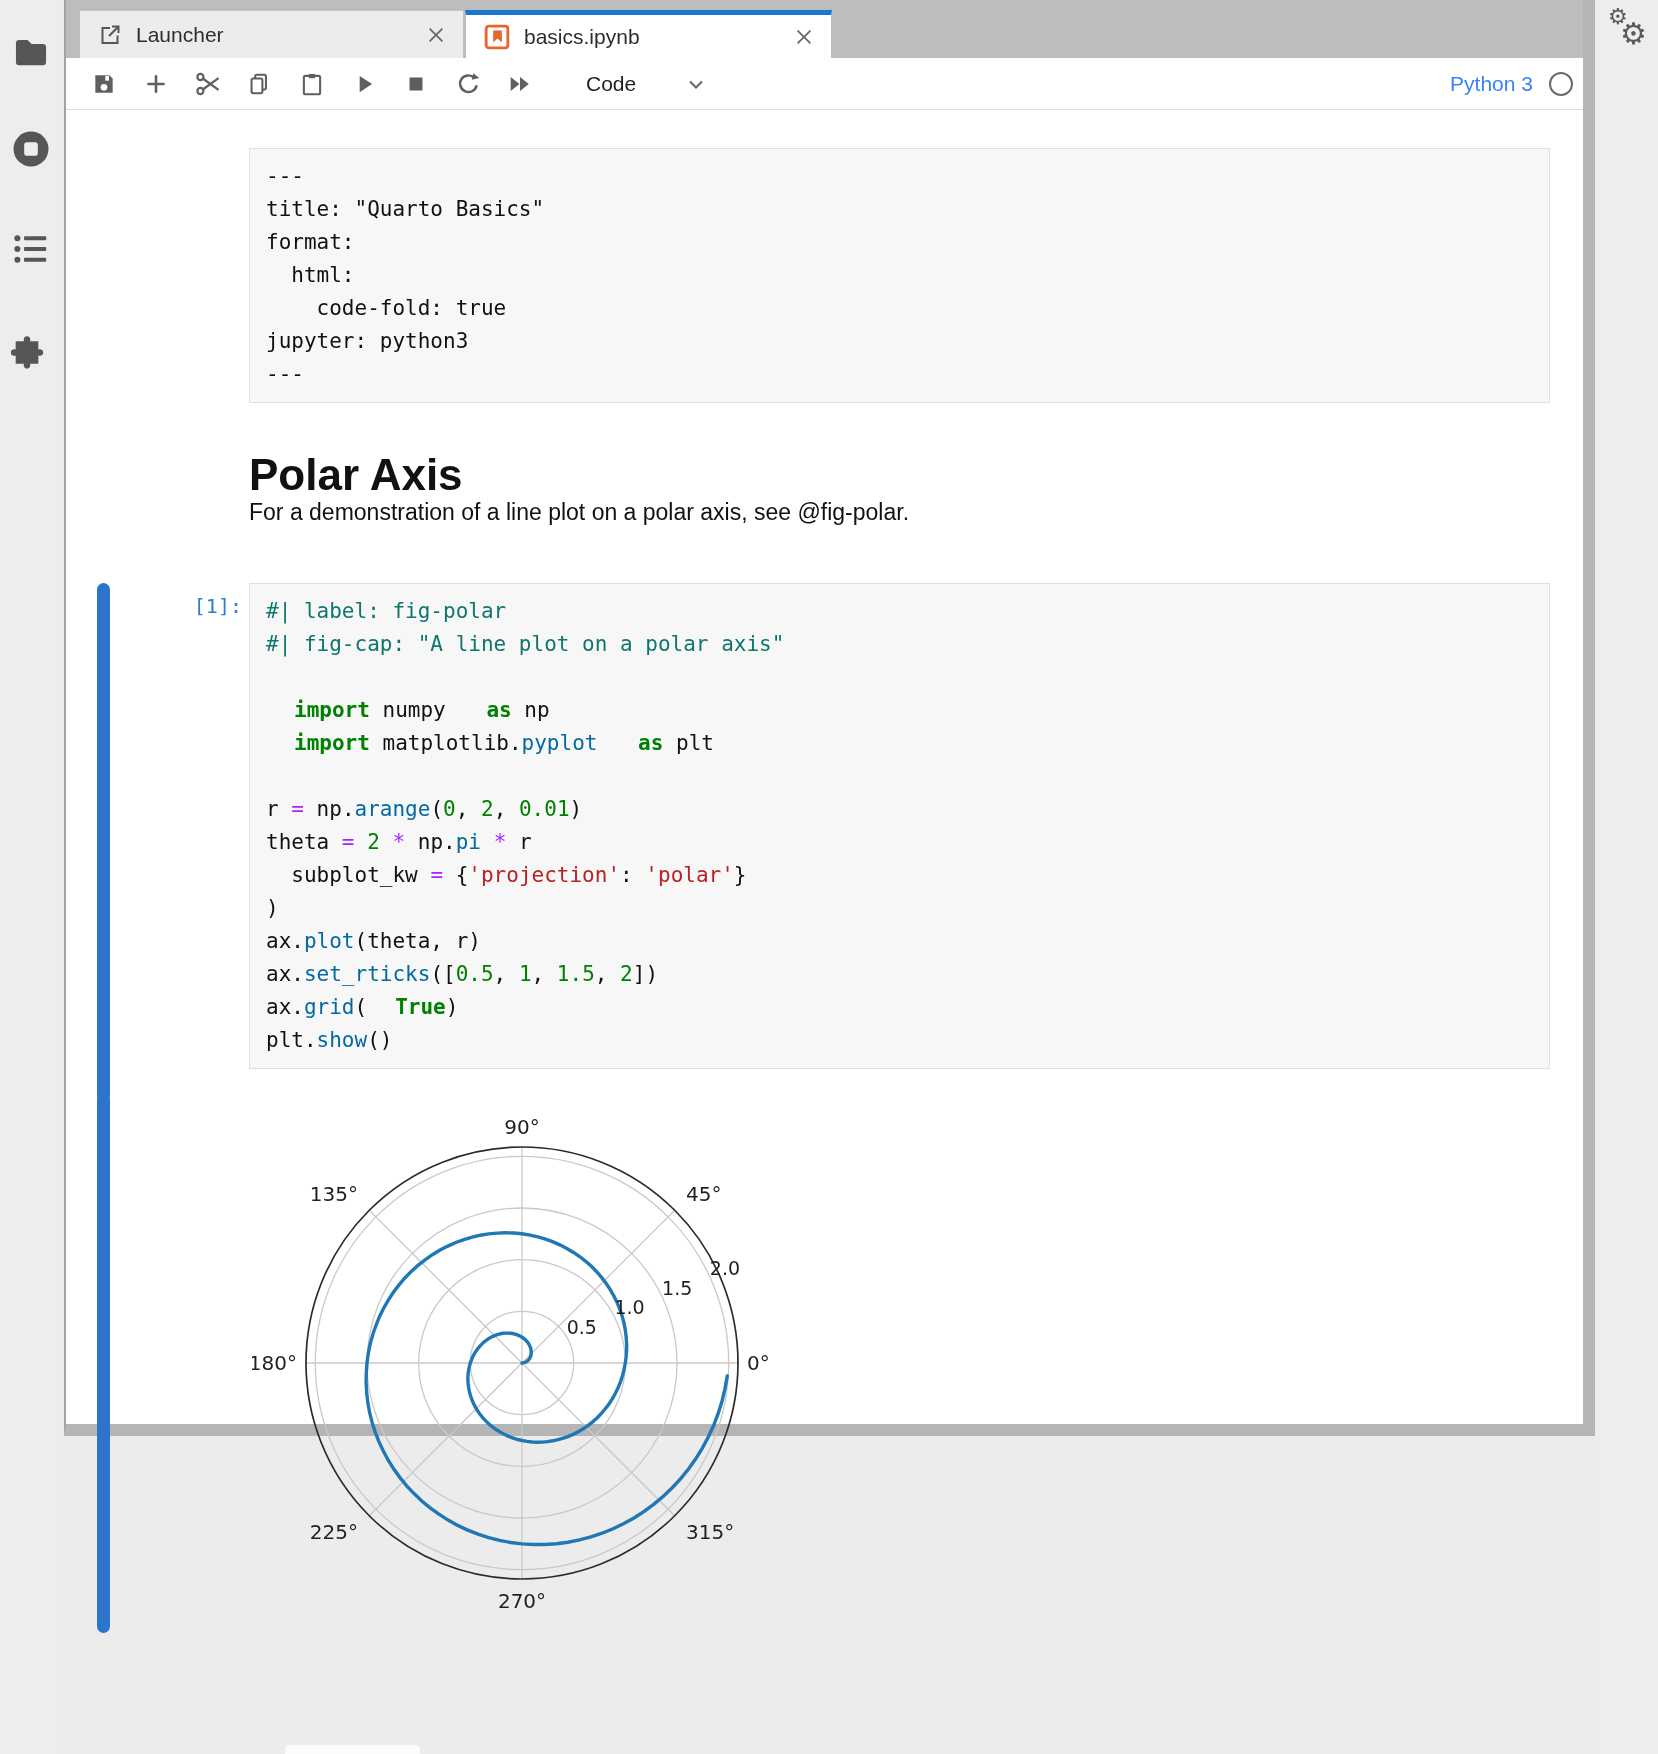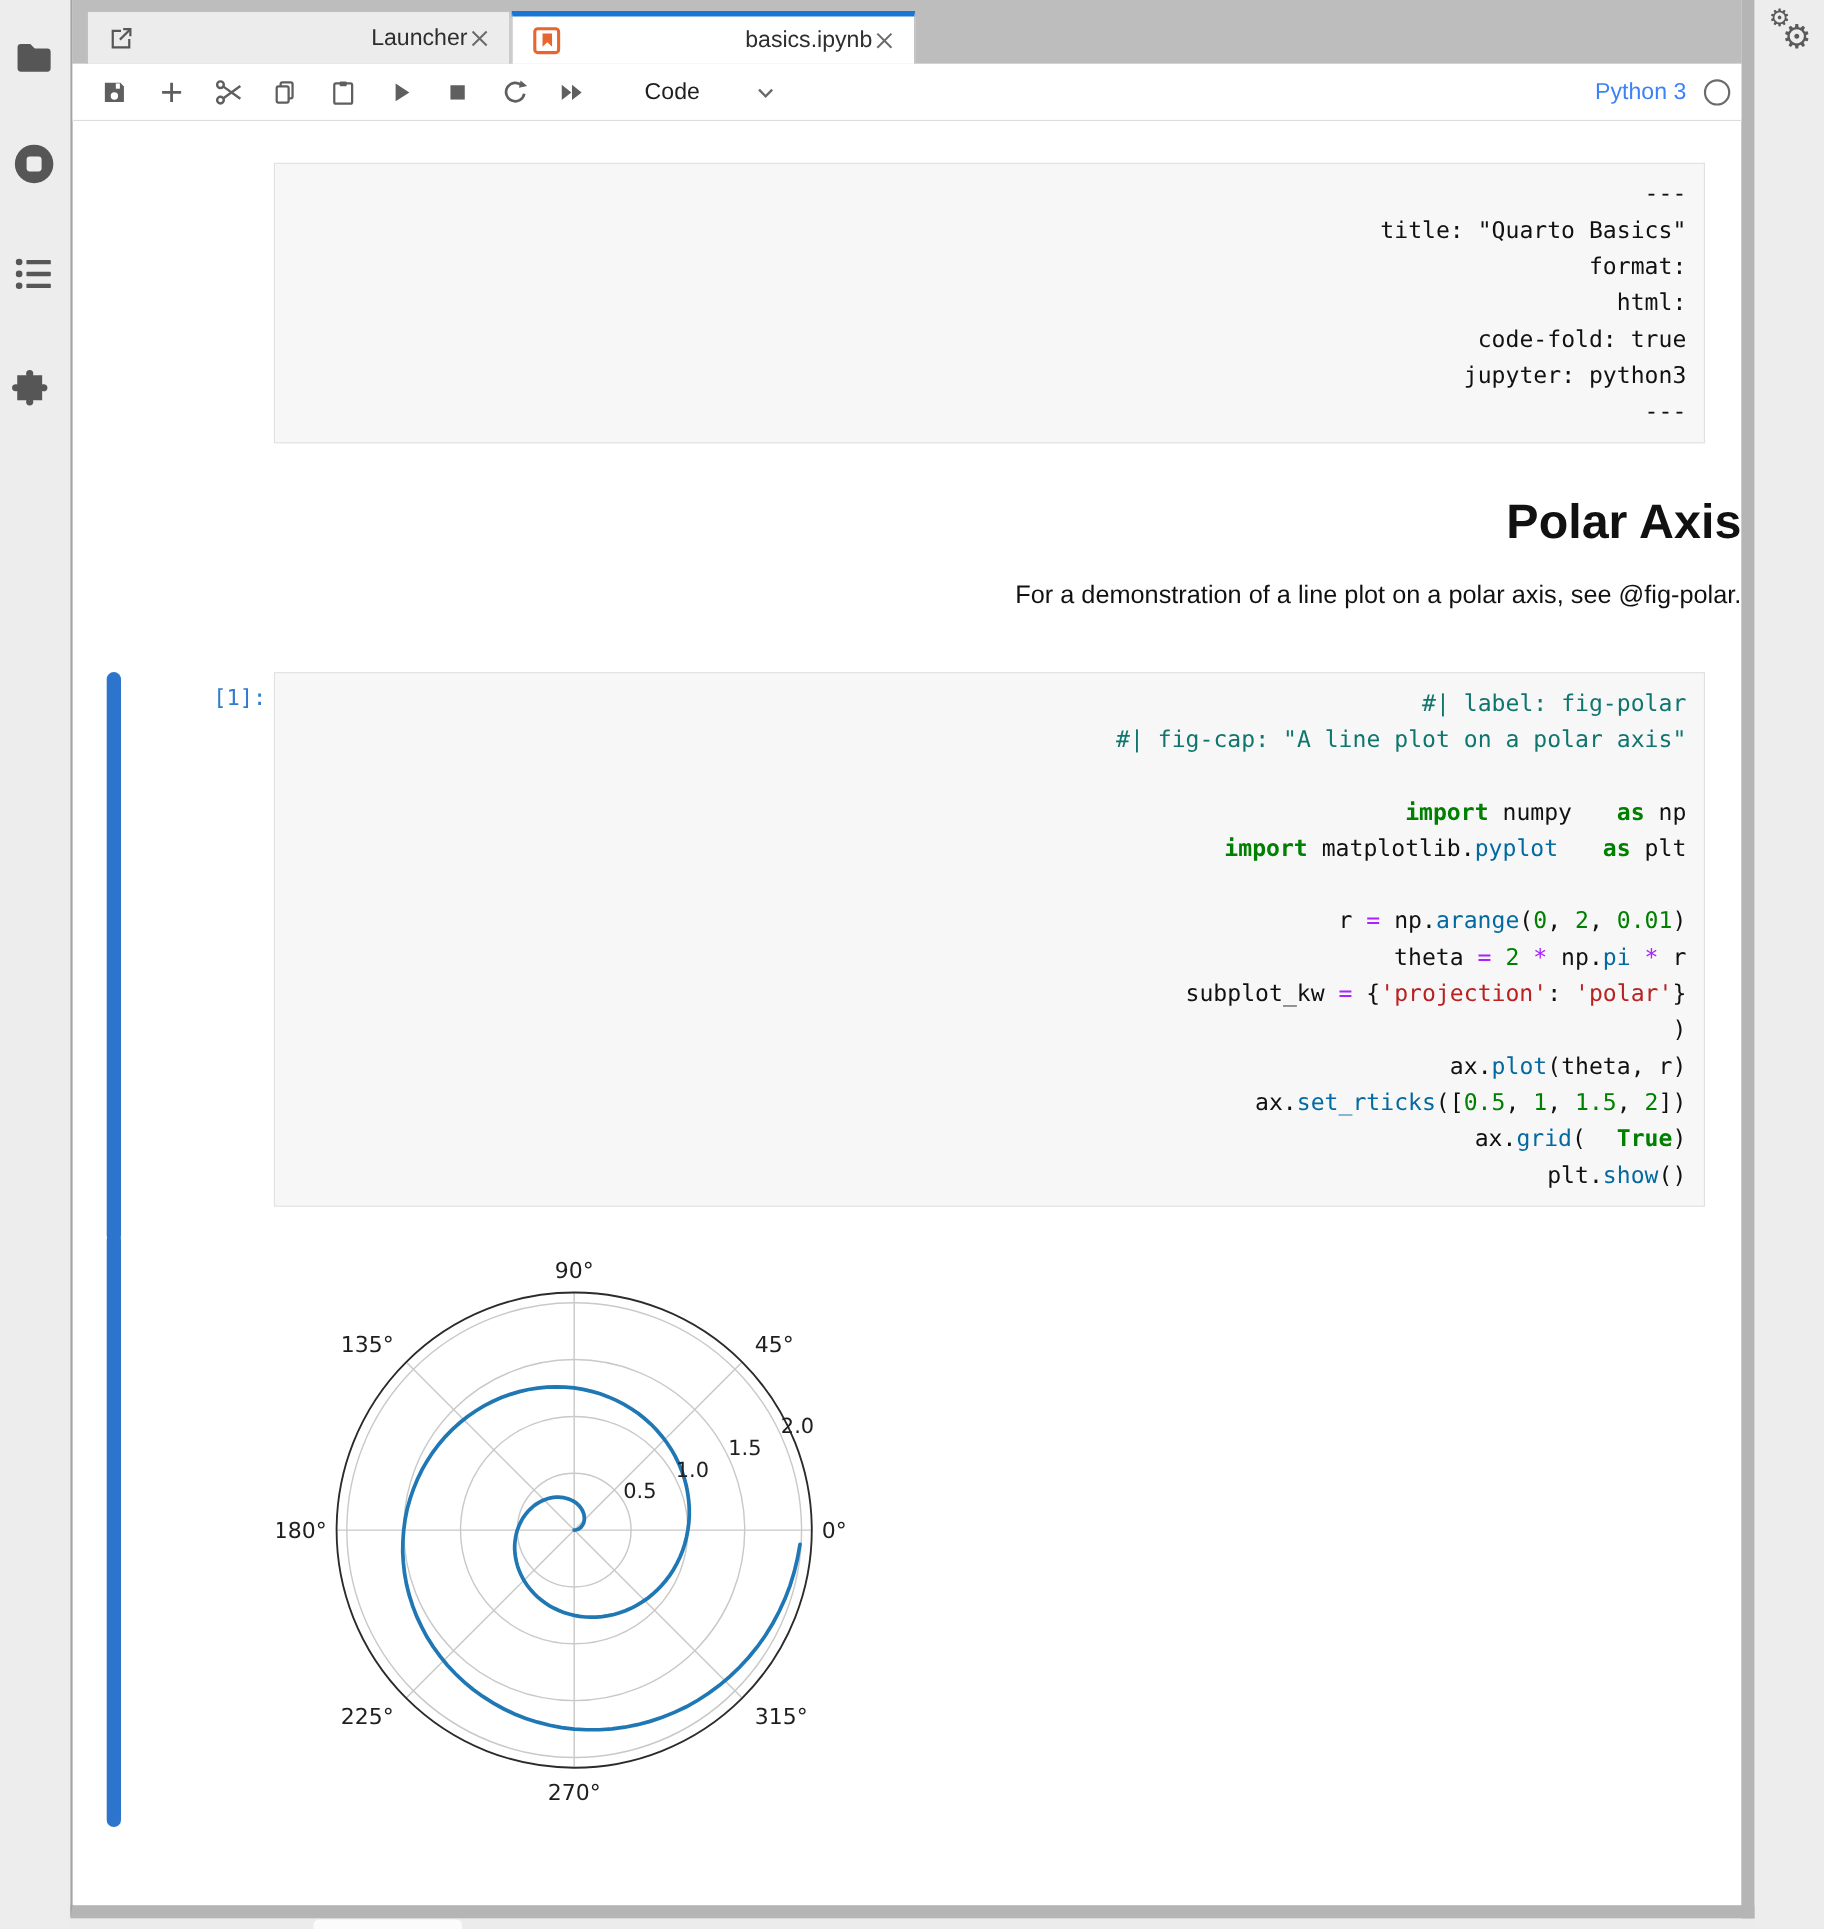--- a/index.html
+++ b/index.html
@@ -8,23 +8,23 @@
 
   
   .left-rail { position:absolute; left:0; top:0; width:62px; height:1754px; background:#ededed; }
   .rail-icon { position:absolute; left:50%; transform:translateX(-50%); color:#565656; }
   .right-rail { position:absolute; right:0; top:0; width:63px; height:1754px; background:#ededed; }
   .gears { position:absolute; top:6px; left:10px; width:46px; height:46px; color:#5a5a5a; }
   .gears .g1 { position:absolute; top:-2px; left:3px; font-size:22px; }
   .gears .g2 { position:absolute; top:10px; left:15px; font-size:30px; }
 
   
-  .main-panel { position:absolute; left:64px; top:0; width:1531px; height:1744px;
+  .main-panel { position:absolute; left:64px; top:0; width:1531px; height:1436px;
                 border-left:2px solid #a2a2a2; border-right:12px solid #b5b5b5;
-                border-bottom:12px solid #b5b5b5; background:#fff;text-align:right; }
+                border-bottom:12px solid #b5b5b5; background:#fff; }
 
   
   .tabbar { height:58px; background:#bdbdbd; display:flex; align-items:flex-end; padding-left:13px; }
   .tab { height:48px; display:flex; align-items:center; border:1px solid #bdbdbd; border-bottom:none; }
   .tab-inactive { width:385px; background:#ececec; border-color:#c0c0c0; }
   .tab-active { width:367px; background:#ffffff; border-top:5px solid #1a76d4; margin-left:1px; }
   .tab-icon { margin:0 14px 0 18px; display:flex; }
   .tab-label { font-size:21px; color:#2e2e2e; flex:1; }
   .tab-close { margin-right:16px; display:flex; cursor:pointer; }
 
@@ -50,21 +50,21 @@
 
   .tk-cm  { color:#0f766e; }
   .tk-kw  { color:#008000; font-weight:bold;margin-left:28px; }
   .tk-num { color:#008000; }
   .tk-op  { color:#AA22FF; }
   .tk-str { color:#BA2121; }
   .tk-prop{ color:#0369a1; }
 
   .md-block { margin-left:183px; }
   .md-heading { margin-top:50px; font-size:44px; font-weight:700; color:#111; line-height:44px; }
-  .md-para { margin-top:28px; font-size:23px; color:#111; line-height:30px; }
+  .md-para { font-size:23px; color:#111; line-height:30px; }
 
   .row-code { margin-top:56px; }
   .row-output { margin-top:18px; }
   .output-area { flex:1; }
   .output-area svg { display:block; margin-left:3px; }
 
   .bottom-thumb { position:absolute; left:285px; bottom:0; width:135px; height:9px; background:#fbfbfb; border-radius:5px 5px 0 0; }
 
   svg.icon { display:block; }
 </style>

